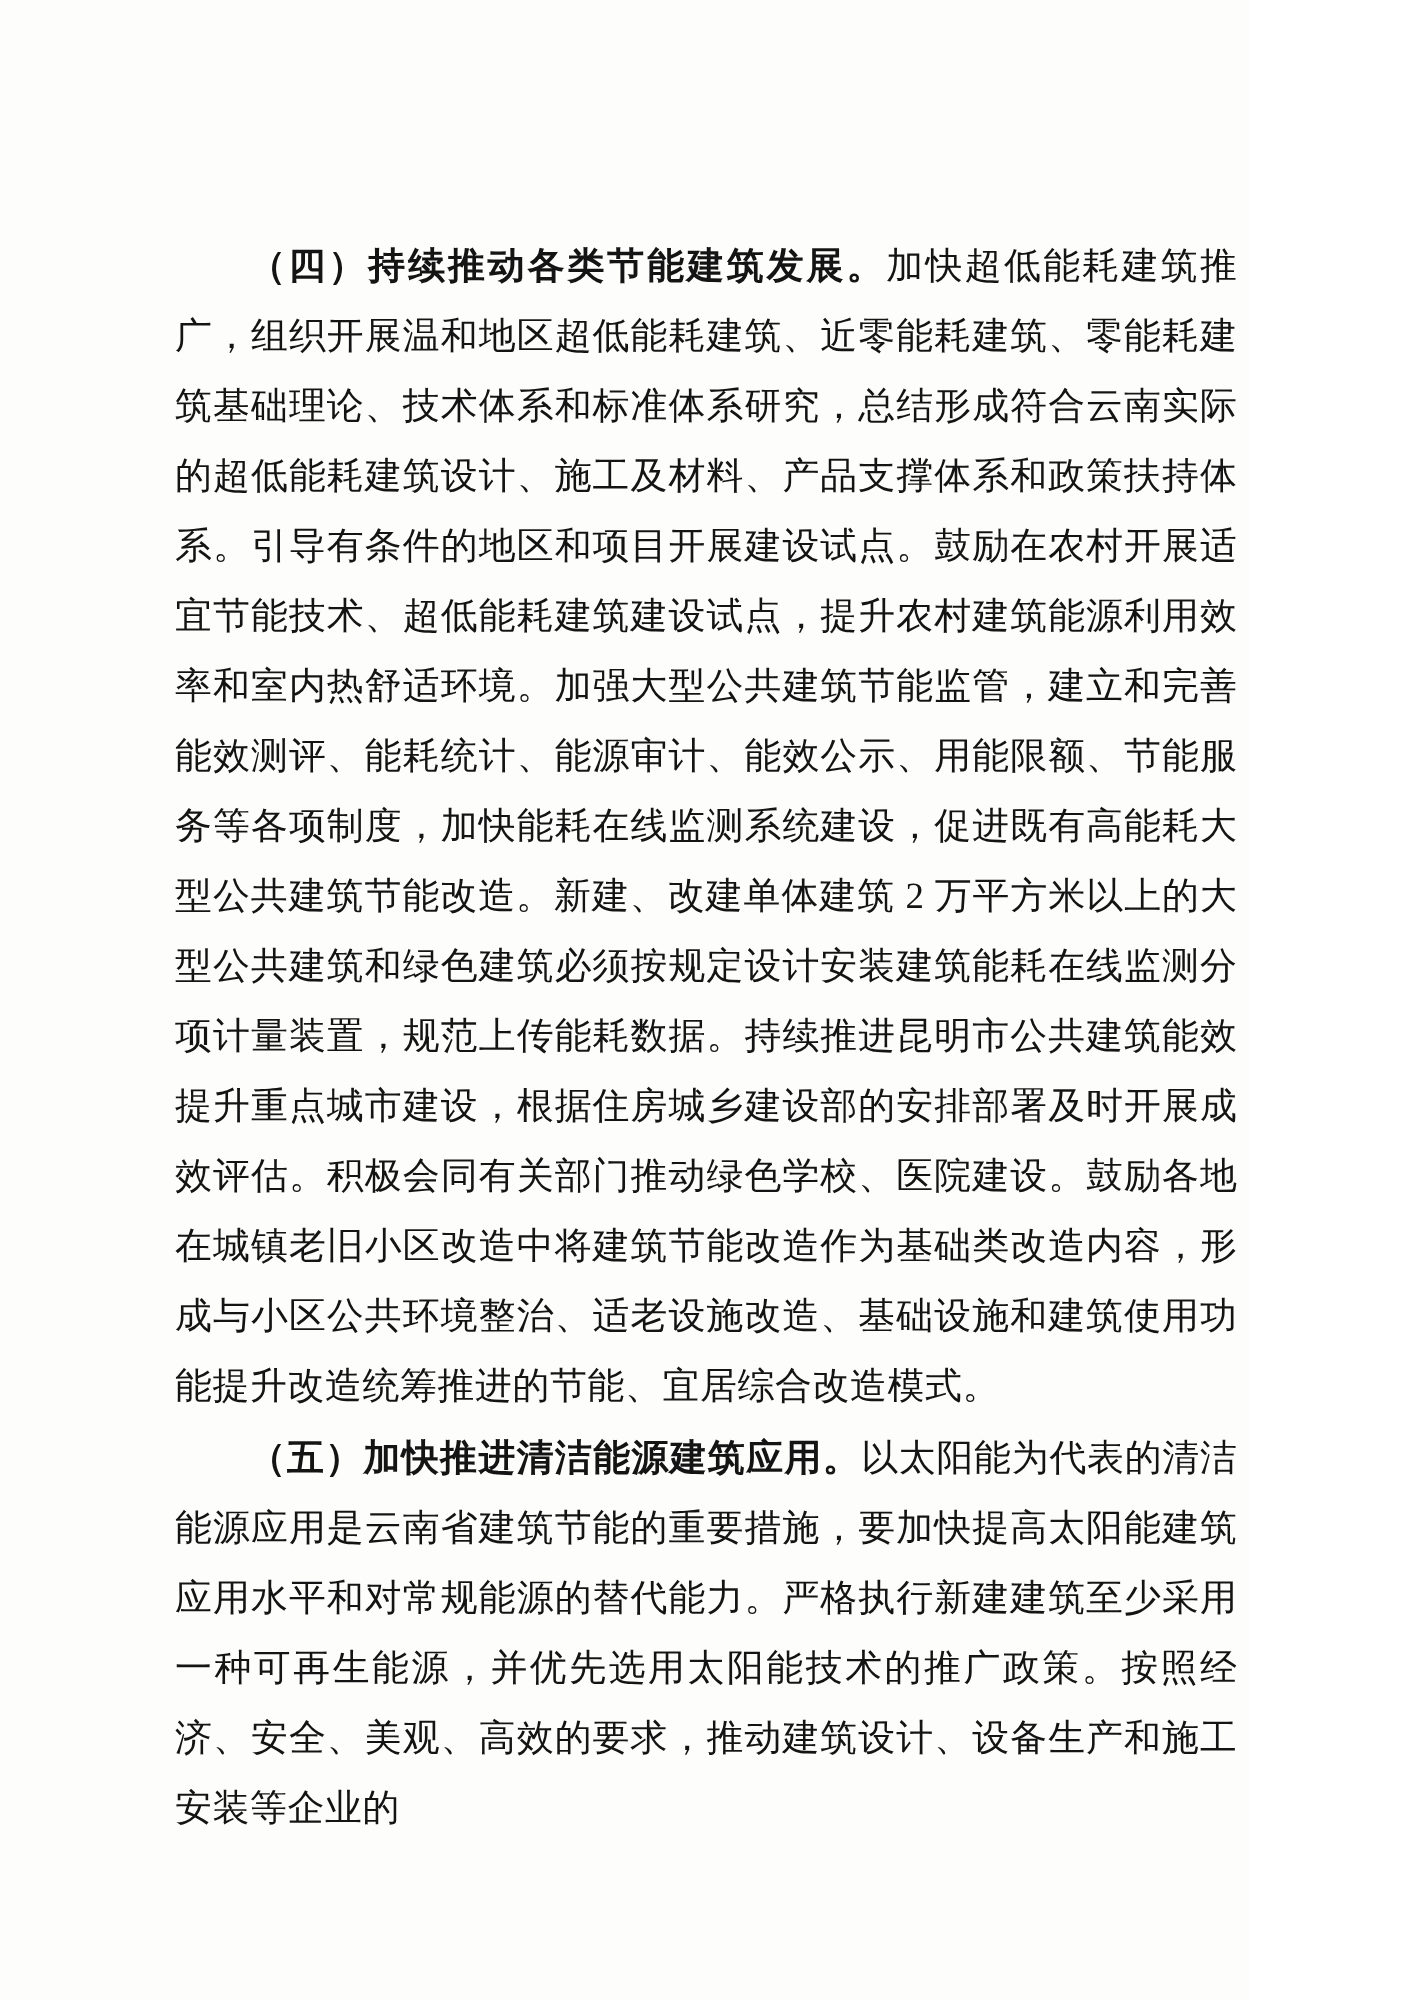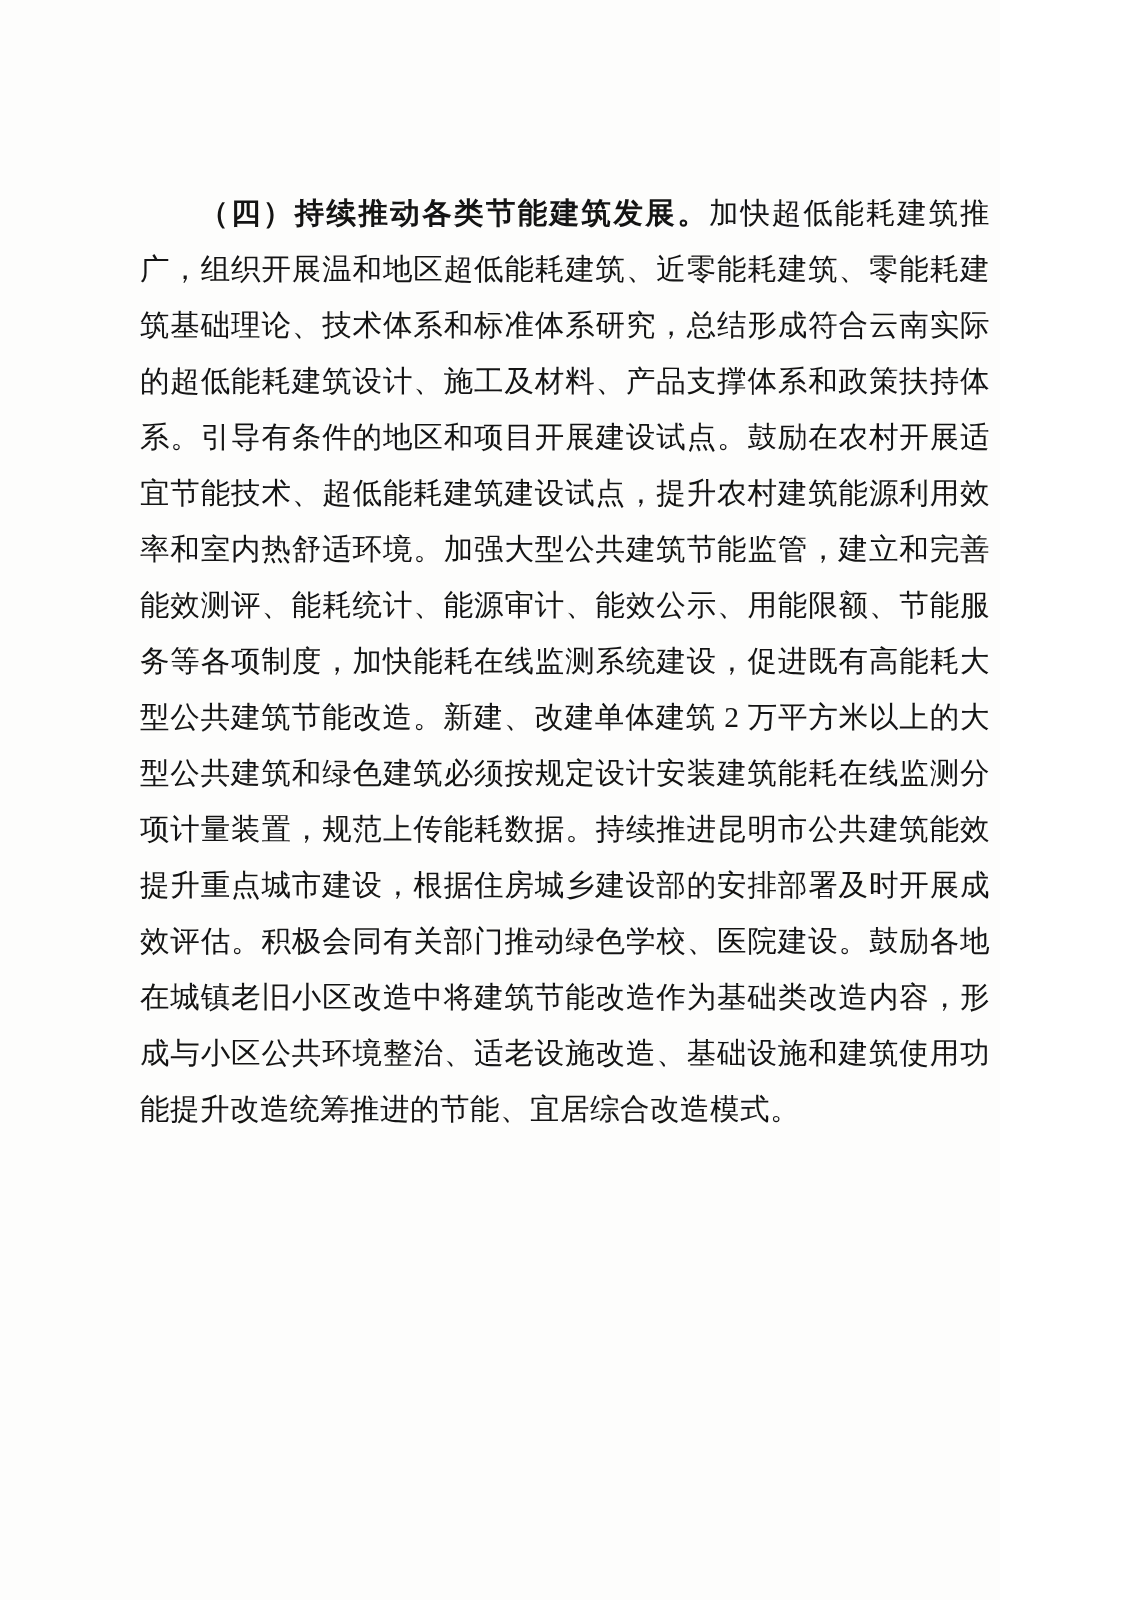--- a/index.html
+++ b/index.html
@@ -62,17 +62,18 @@
 </style>
 </head>
 <body>
 
 <div class="page">
 
   <div class="content">
 
     <p class="para indent"><span class="lead">（四）持续推动各类节能建筑发展。</span><span>加快超低能耗建筑推广，组织开展温和地区超低能耗建筑、近零能耗建筑、零能耗建筑基础理论、技术体系和标准体系研究，总结形成符合云南实际的超低能耗建筑设计、施工及材料、产品支撑体系和政策扶持体系。引导有条件的地区和项目开展建设试点。鼓励在农村开展适宜节能技术、超低能耗建筑建设试点，提升农村建筑能源利用效率和室内热舒适环境。加强大型公共建筑节能监管，建立和完善能效测评、能耗统计、能源审计、能效公示、用能限额、节能服务等各项制度，加快能耗在线监测系统建设，促进既有高能耗大型公共建筑节能改造。新建、改建单体建筑 2 万平方米以上的大型公共建筑和绿色建筑必须按规定设计安装建筑能耗在线监测分项计量装置，规范上传能耗数据。持续推进昆明市公共建筑能效提升重点城市建设，根据住房城乡建设部的安排部署及时开展成效评估。积极会同有关部门推动绿色学校、医院建设。鼓励各地在城镇老旧小区改造中将建筑节能改造作为基础类改造内容，形成与小区公共环境整治、适老设施改造、基础设施和建筑使用功能提升改造统筹推进的节能、宜居综合改造模式。</span></p>
 
+    <p class="para indent"><span class="lead">（五）加快推进清洁能源建筑应用。</span><span>以太阳能为代表的清洁能源应用是云南省建筑节能的重要措施，要加快提高太阳能建筑应用水平和对常规能源的替代能力。严格执行新建建筑至少采用一种可再生能源，并优先选用太阳能技术的推广政策。按照经济、安全、美观、高效的要求，推动建筑设计、设备生产和施工安装等企业的</span></p>
 
   </div>
 
 
 </div>
 
 </body></html>

